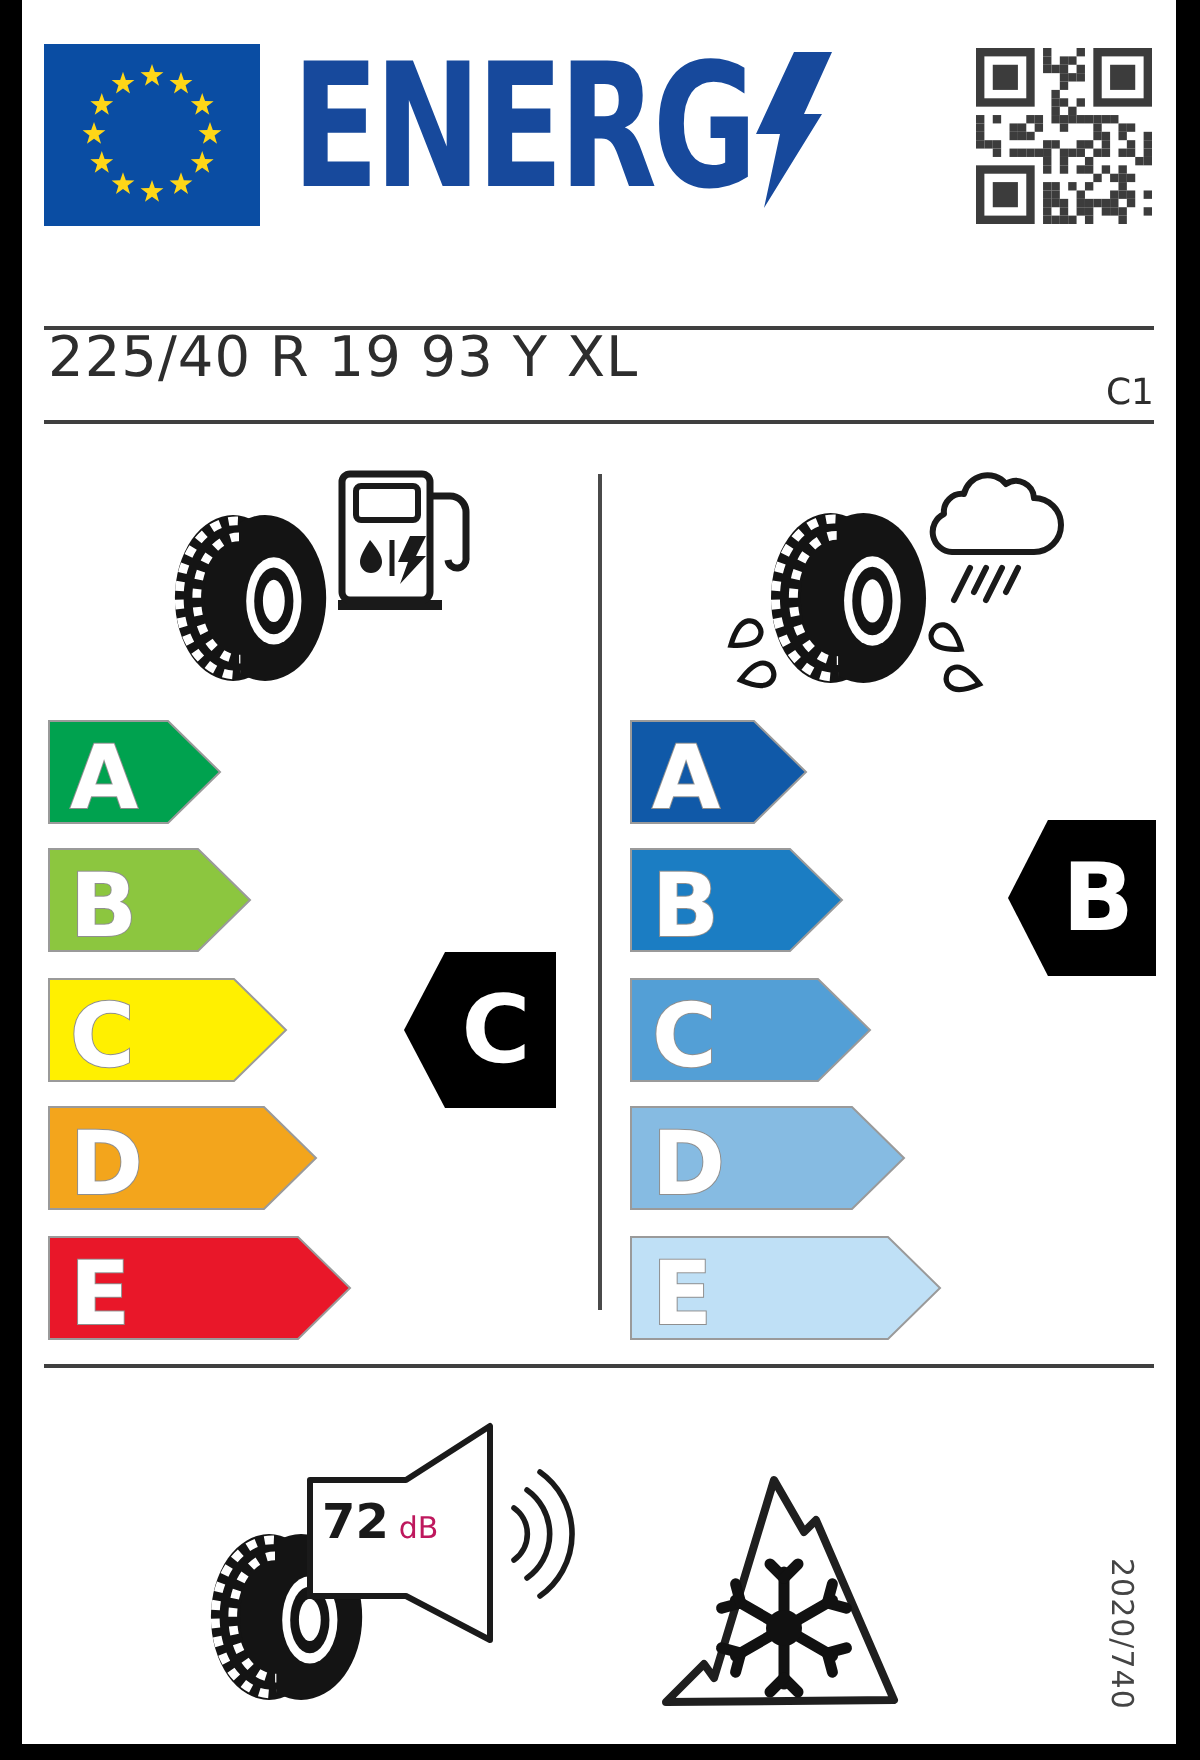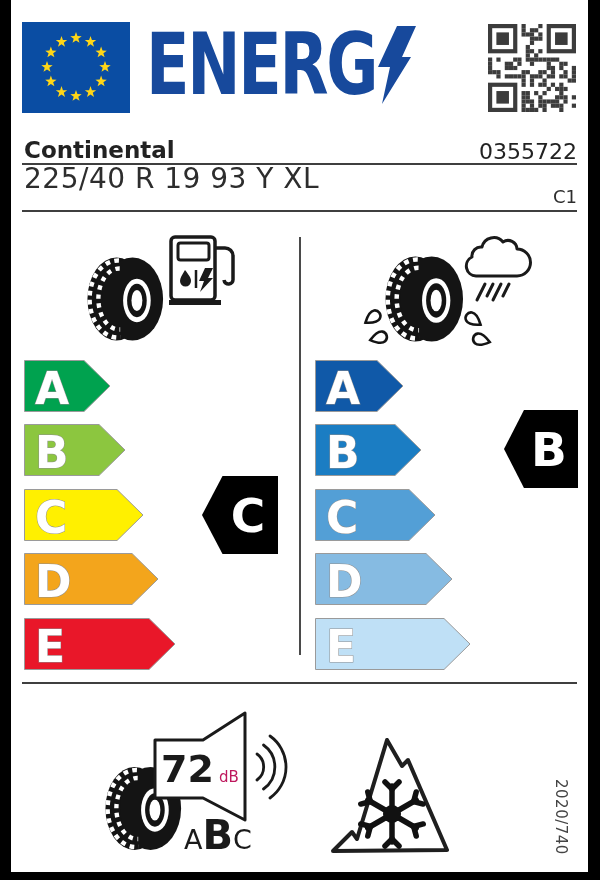--- a/index.html
+++ b/index.html
@@ -21,21 +21,21 @@
   .indicator{position:absolute;background:#000;color:#fff;font-weight:bold;
       clip-path:polygon(0 50%,27% 0,100% 0,100% 100%,27% 100%);
       display:flex;align-items:center;justify-content:center;padding-left:16px;box-sizing:border-box;}
   #fuel-ind{left:202px;top:476px;width:76px;height:78px;font-size:47px;}
   #wet-ind{left:504px;top:410px;width:74px;height:78px;font-size:47px;}
   .barletter{font-weight:bold;font-size:44px;fill:#fff;stroke:#8f8f8f;stroke-width:1px;paint-order:stroke;
       font-family:"DejaVu Sans","Liberation Sans",sans-serif;}
   .barshape{stroke:#9a9a9a;stroke-width:1;}
   
   #db-text{left:161px;top:747px;color:#1a1a1a;}
-  #db-text .val{font-size:38px;font-weight:bold;}
+  #db-text .val{font-size:24px;font-weight:bold;}
   #db-text .unit{font-size:15px;margin-left:5px;color:#be185d;margin-top:32px;}
   #abc{left:184px;top:812px;color:#1a1a1a;}
   #abc .small{font-size:27px;}
   #abc .big{font-size:40px;font-weight:bold;}
   #regulation{left:552px;top:779px;writing-mode:vertical-rl;font-size:15px;color:#444;
       letter-spacing:0.5px;}
   svg{display:block;}
 </style>
 </head>
 <body>
@@ -213,22 +213,20 @@
       <rect x="4" y="4" width="20" height="20" fill="#fff"></rect>
       <rect x="8" y="8" width="12" height="12" fill="#3c3c3c"></rect>
       <rect x="56" y="0" width="28" height="28" fill="#3c3c3c"></rect>
       <rect x="60" y="4" width="20" height="20" fill="#fff"></rect>
       <rect x="64" y="8" width="12" height="12" fill="#3c3c3c"></rect>
       <rect x="0" y="56" width="28" height="28" fill="#3c3c3c"></rect>
       <rect x="4" y="60" width="20" height="20" fill="#fff"></rect>
       <rect x="8" y="64" width="12" height="12" fill="#3c3c3c"></rect>
     </svg>
 
-  <div id="brand" class="abs">Continental</div>
-  <div id="article" class="abs">0355722</div>
   <div class="rule" style="top:163px;"></div>
 
   <div id="size" class="abs">225/40 R 19 93 Y XL</div>
   <div id="tclass" class="abs">C1</div>
   <div class="rule" style="top:210px;"></div>
 
   <svg class="abs" style="left:86px;top:250px;" width="80" height="98" viewBox="0 0 110 120">
       <use href="#tyre"></use>
     </svg>
 
@@ -302,23 +300,20 @@
       <path d="M107,49 A16,16 0 0 1 107,75"></path>
       <path d="M113.5,40 A27,27 0 0 1 113.5,84"></path>
       <path d="M120,31 A38,38 0 0 1 120,93"></path>
     </g>
   </svg>
 
   <div id="db-text" class="abs">
     <span class="val">72</span><span class="unit">dB</span>
   </div>
 
-  <div id="abc" class="abs">
-    <span class="small">A</span><span class="big">B</span><span class="small">C</span>
-  </div>
 
   <svg class="abs" style="left:330px;top:736px;" width="120" height="120" viewBox="0 0 120 120">
     <path d="M3,115 L22,96 L27,103 L57,4 L72,30 L78,24 L117,114 Z" fill="#fff" stroke="#1f1f1f" stroke-width="4" stroke-linejoin="round"></path>
     <g id="snowflake-g" stroke="#111" stroke-width="5.5" stroke-linecap="round">
         <g transform="rotate(0 62 78)">
           <line x1="62" y1="78" x2="62" y2="50"></line>
           <line x1="62" y1="53" x2="55" y2="46"></line>
           <line x1="62" y1="53" x2="69" y2="46"></line>
         </g>
         <g transform="rotate(60 62 78)">

